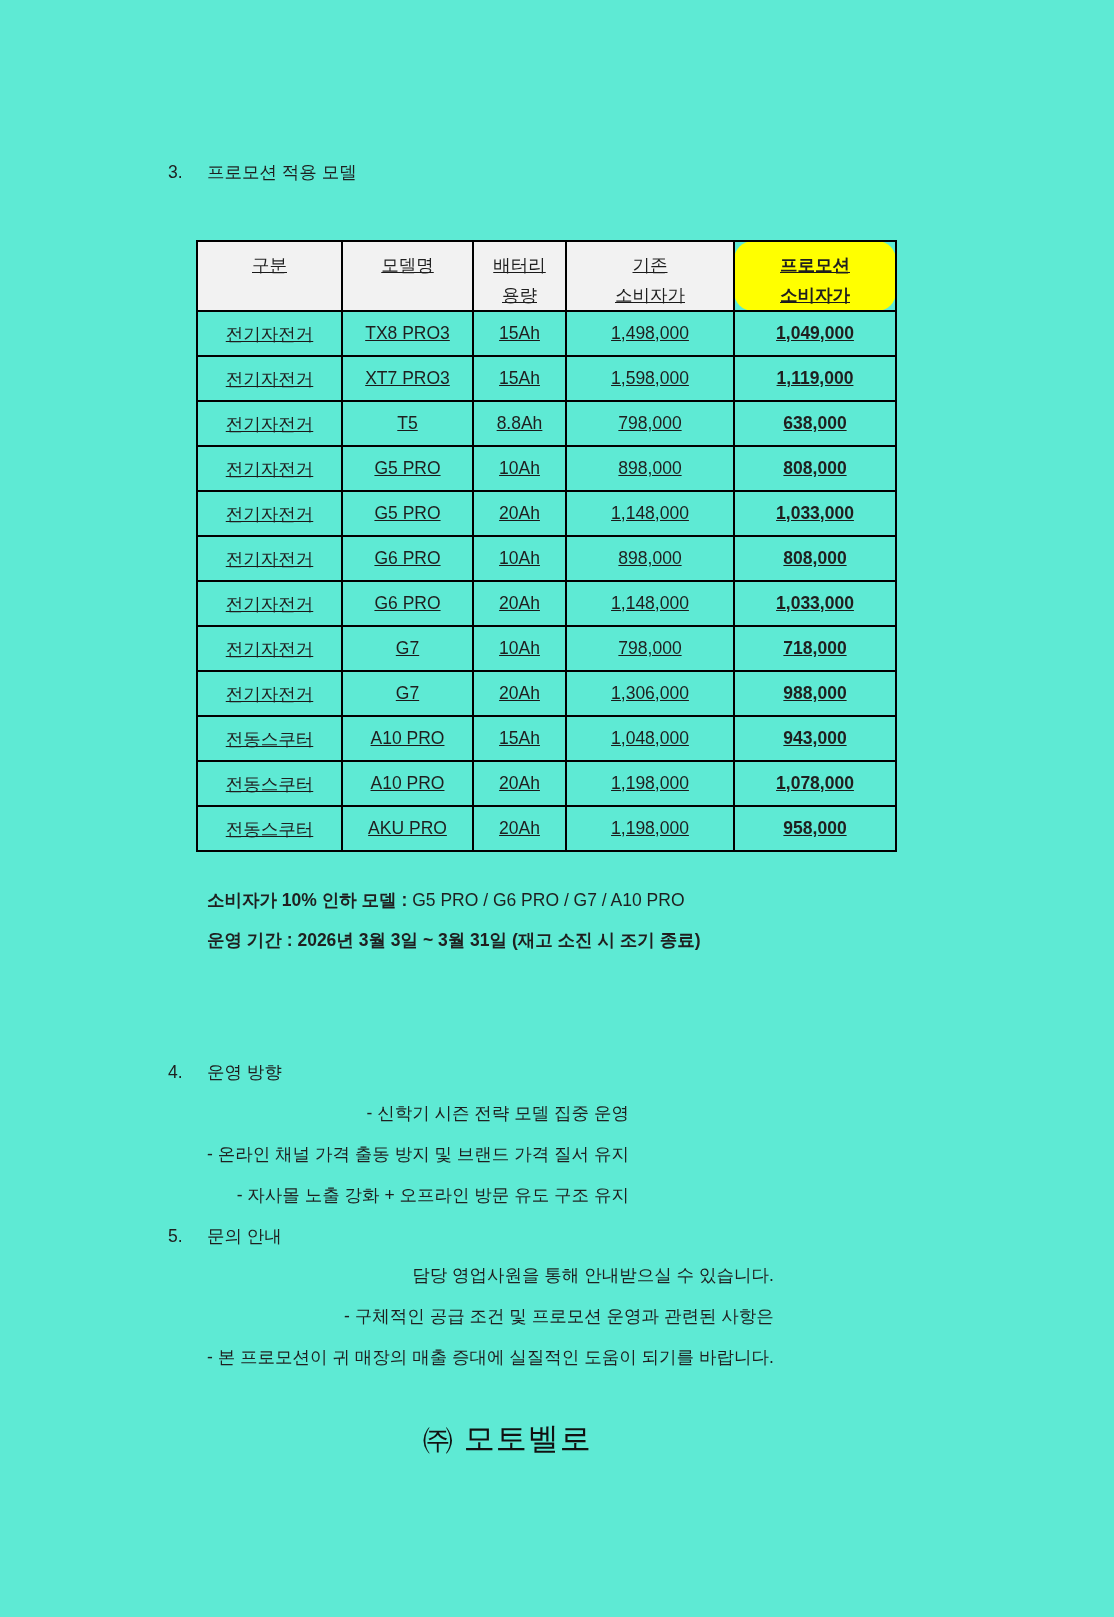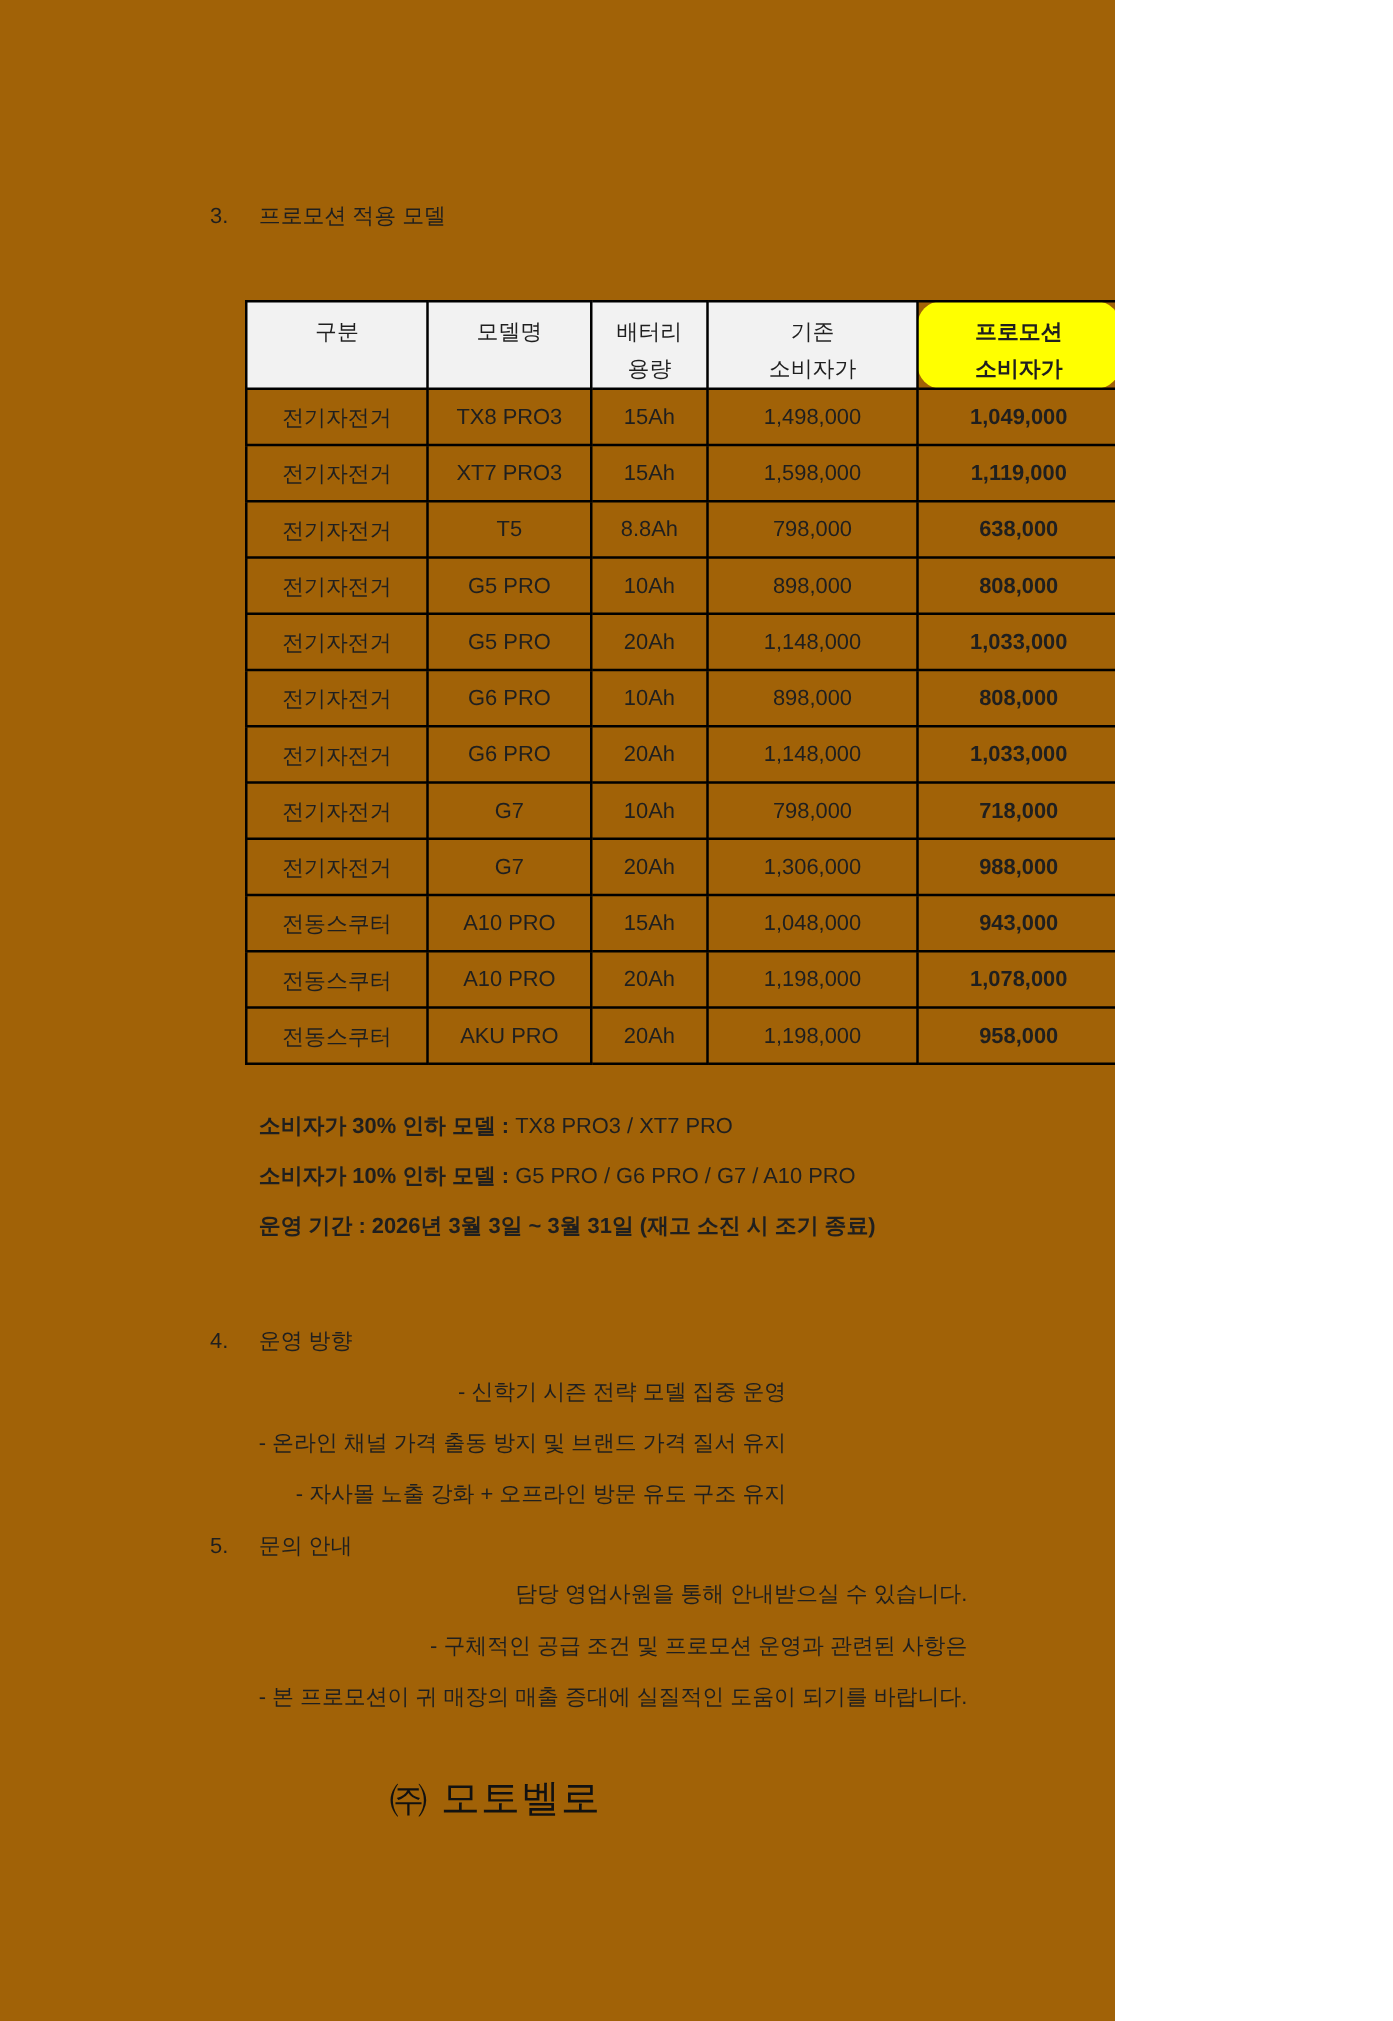--- a/index.html
+++ b/index.html
@@ -3,23 +3,23 @@
 <meta charset="utf-8">
 <style>
   * { margin: 0; padding: 0; box-sizing: border-box; }
   html, body { background: #ffffff; }
   body {
     font-family: "Liberation Sans", "DejaVu Sans", sans-serif;
     color: #1a1a1a;
   }
   .page {
     position: relative;
-    width: 892px;
+    width: 1114px;
     height: 1617px;
-    background: #a16207;
+    background: #5eead4;
     overflow: hidden;
   }
   .heading {
     position: absolute;
     left: 168px;
     font-size: 17.5px;
     color: #1f1f1f;
     white-space: nowrap;
   }
   .heading .num { display: inline-block; width: 39px; }
@@ -27,20 +27,21 @@
   .h4 { top: 1060px; }
   .h5 { top: 1224px; }
 
   table.promo-table {
     position: absolute;
     top: 240px;
     left: 196px;
     border-collapse: collapse;
     table-layout: fixed;
     width: 699px;
+    text-decoration: underline;
   }
   .promo-table th, .promo-table td {
     border: 2px solid #000000;
     text-align: center;
     font-size: 17.5px;
     font-weight: 400;
     color: #1f1f1f;
   }
   .promo-table th {
     height: 68px;
@@ -220,21 +221,20 @@
           <td>전동스쿠터</td>
           <td>AKU PRO</td>
           <td>20Ah</td>
           <td>1,198,000</td>
           <td class="promo">958,000</td>
         </tr>
       </tbody>
   </table>
 
   <div class="notes">
-      <div class="note-line"><span class="b">소비자가 30% 인하 모델 : </span><span>TX8 PRO3 / XT7 PRO</span></div>
       <div class="note-line"><span class="b">소비자가 10% 인하 모델 : </span><span>G5 PRO / G6 PRO / G7 / A10 PRO</span></div>
       <div class="note-line"><span class="b">운영 기간 : 2026년 3월 3일 ~ 3월 31일 (재고 소진 시 조기 종료)</span><span></span></div>
     </div>
 
   <div class="heading h4">
     <span class="num">4.</span><span>운영 방향</span>
   </div>
   <div class="item-list items4">
       <div class="item-line">- 신학기 시즌 전략 모델 집중 운영</div>
       <div class="item-line">- 온라인 채널 가격 출동 방지 및 브랜드 가격 질서 유지</div>

